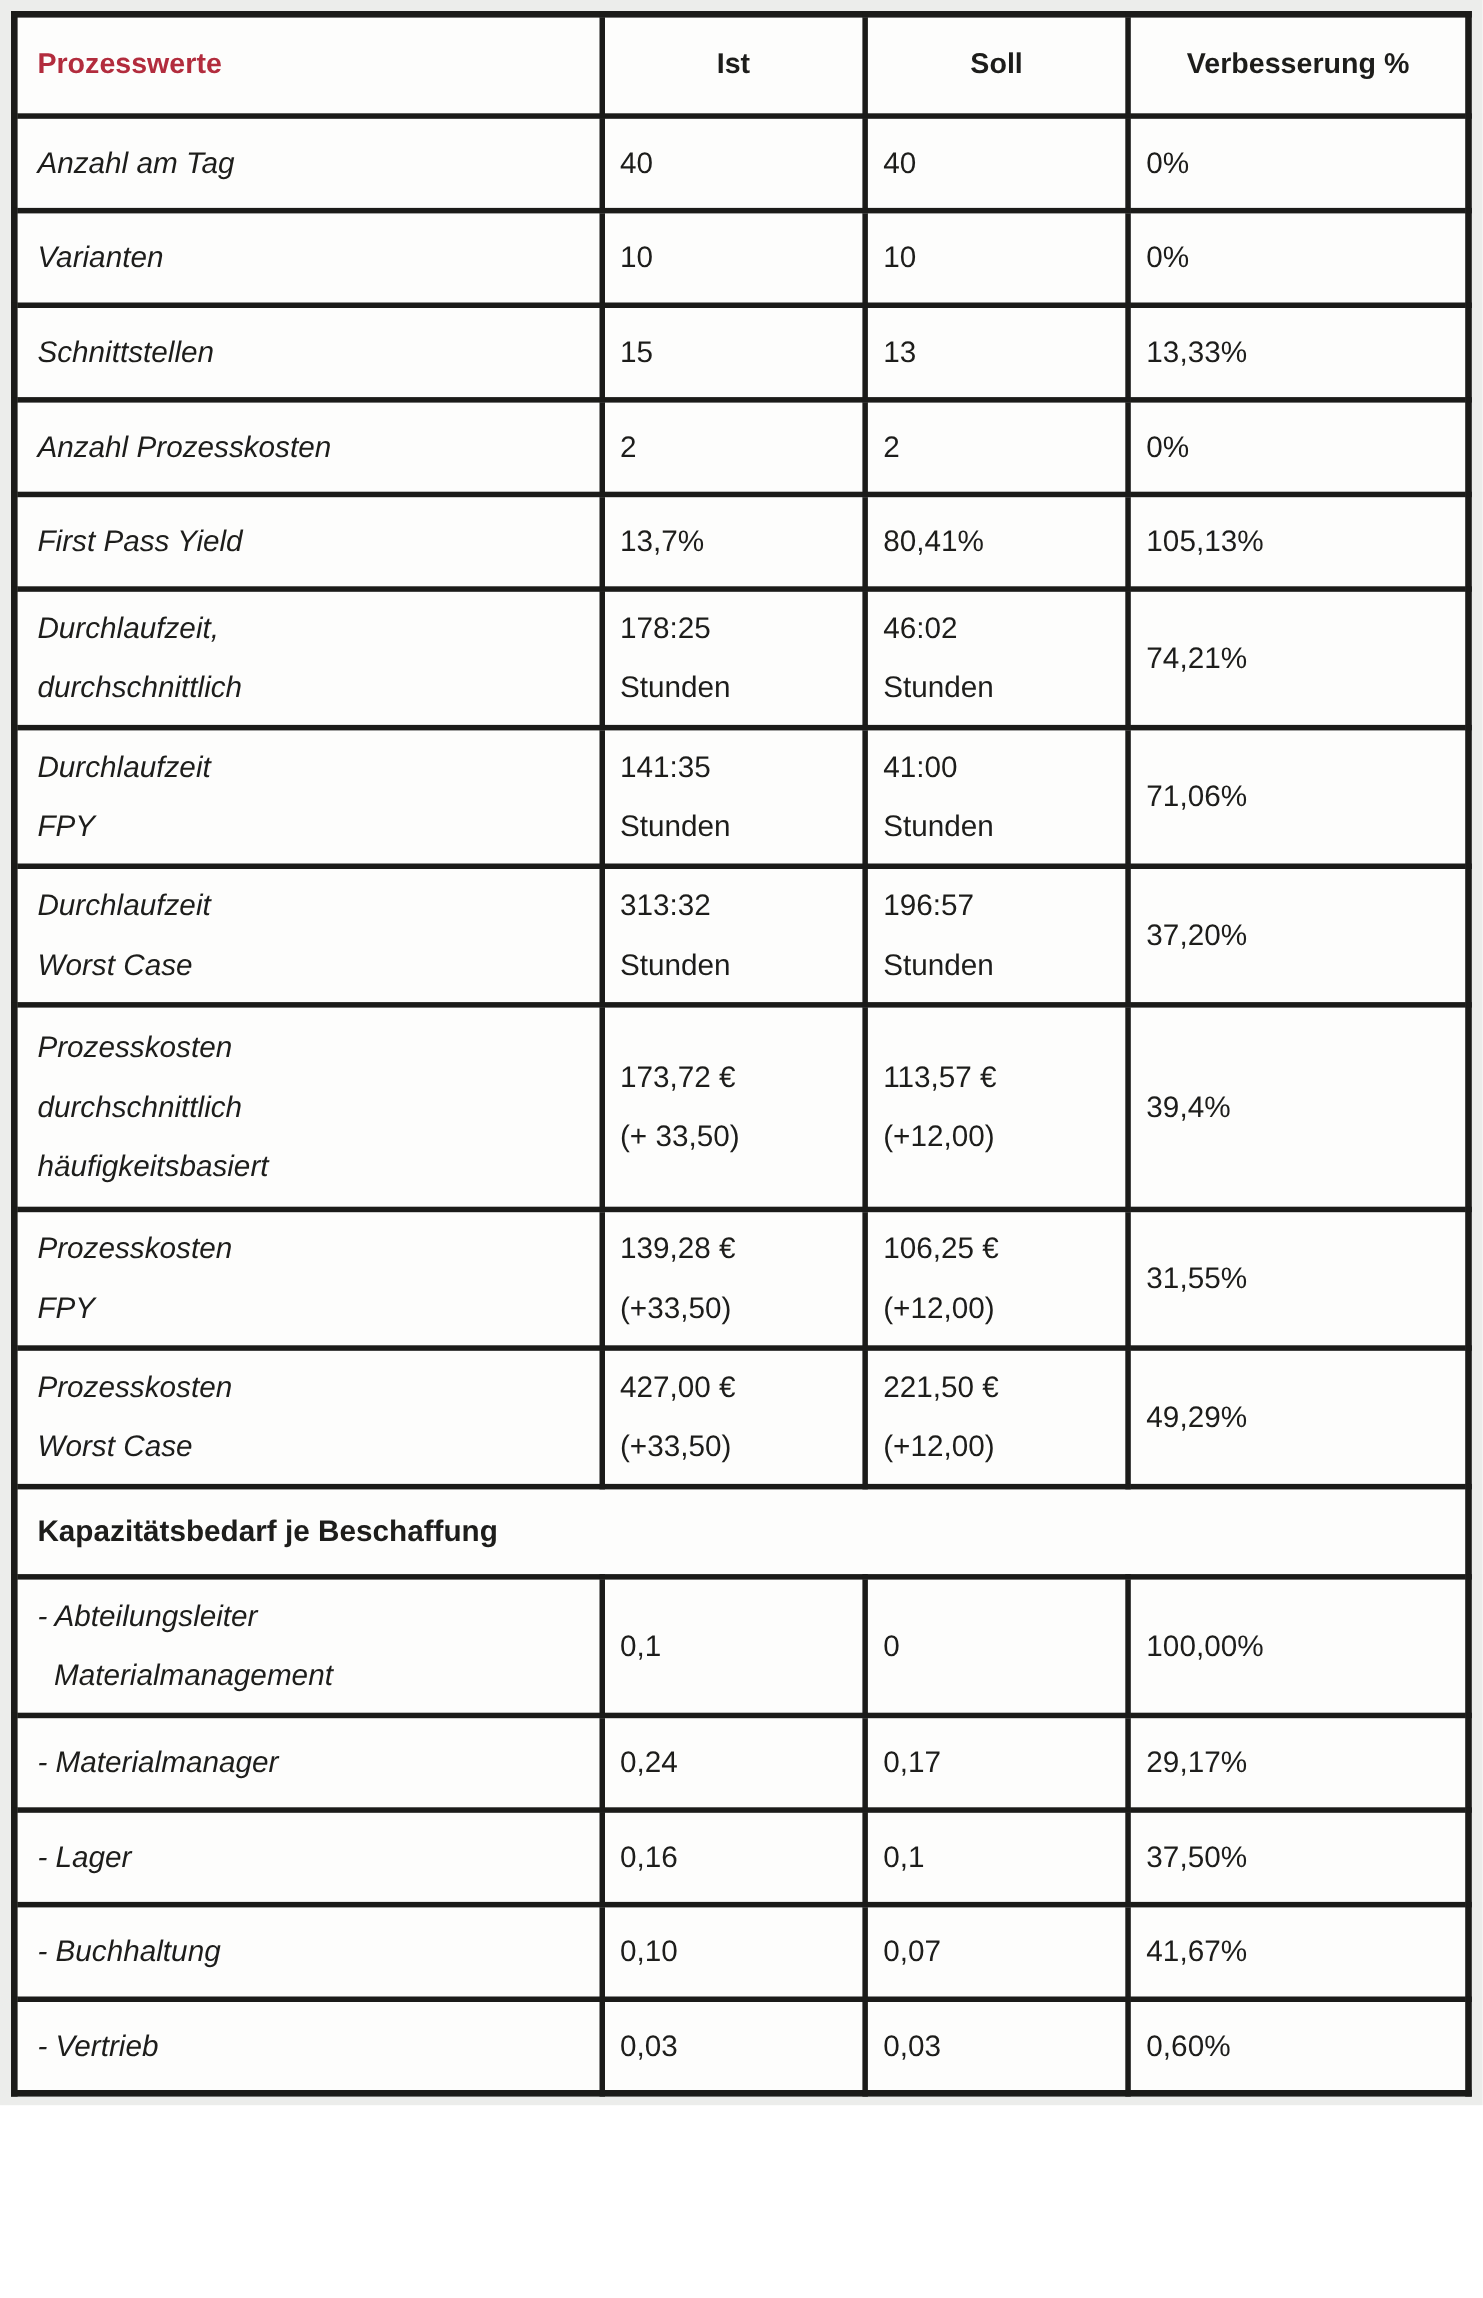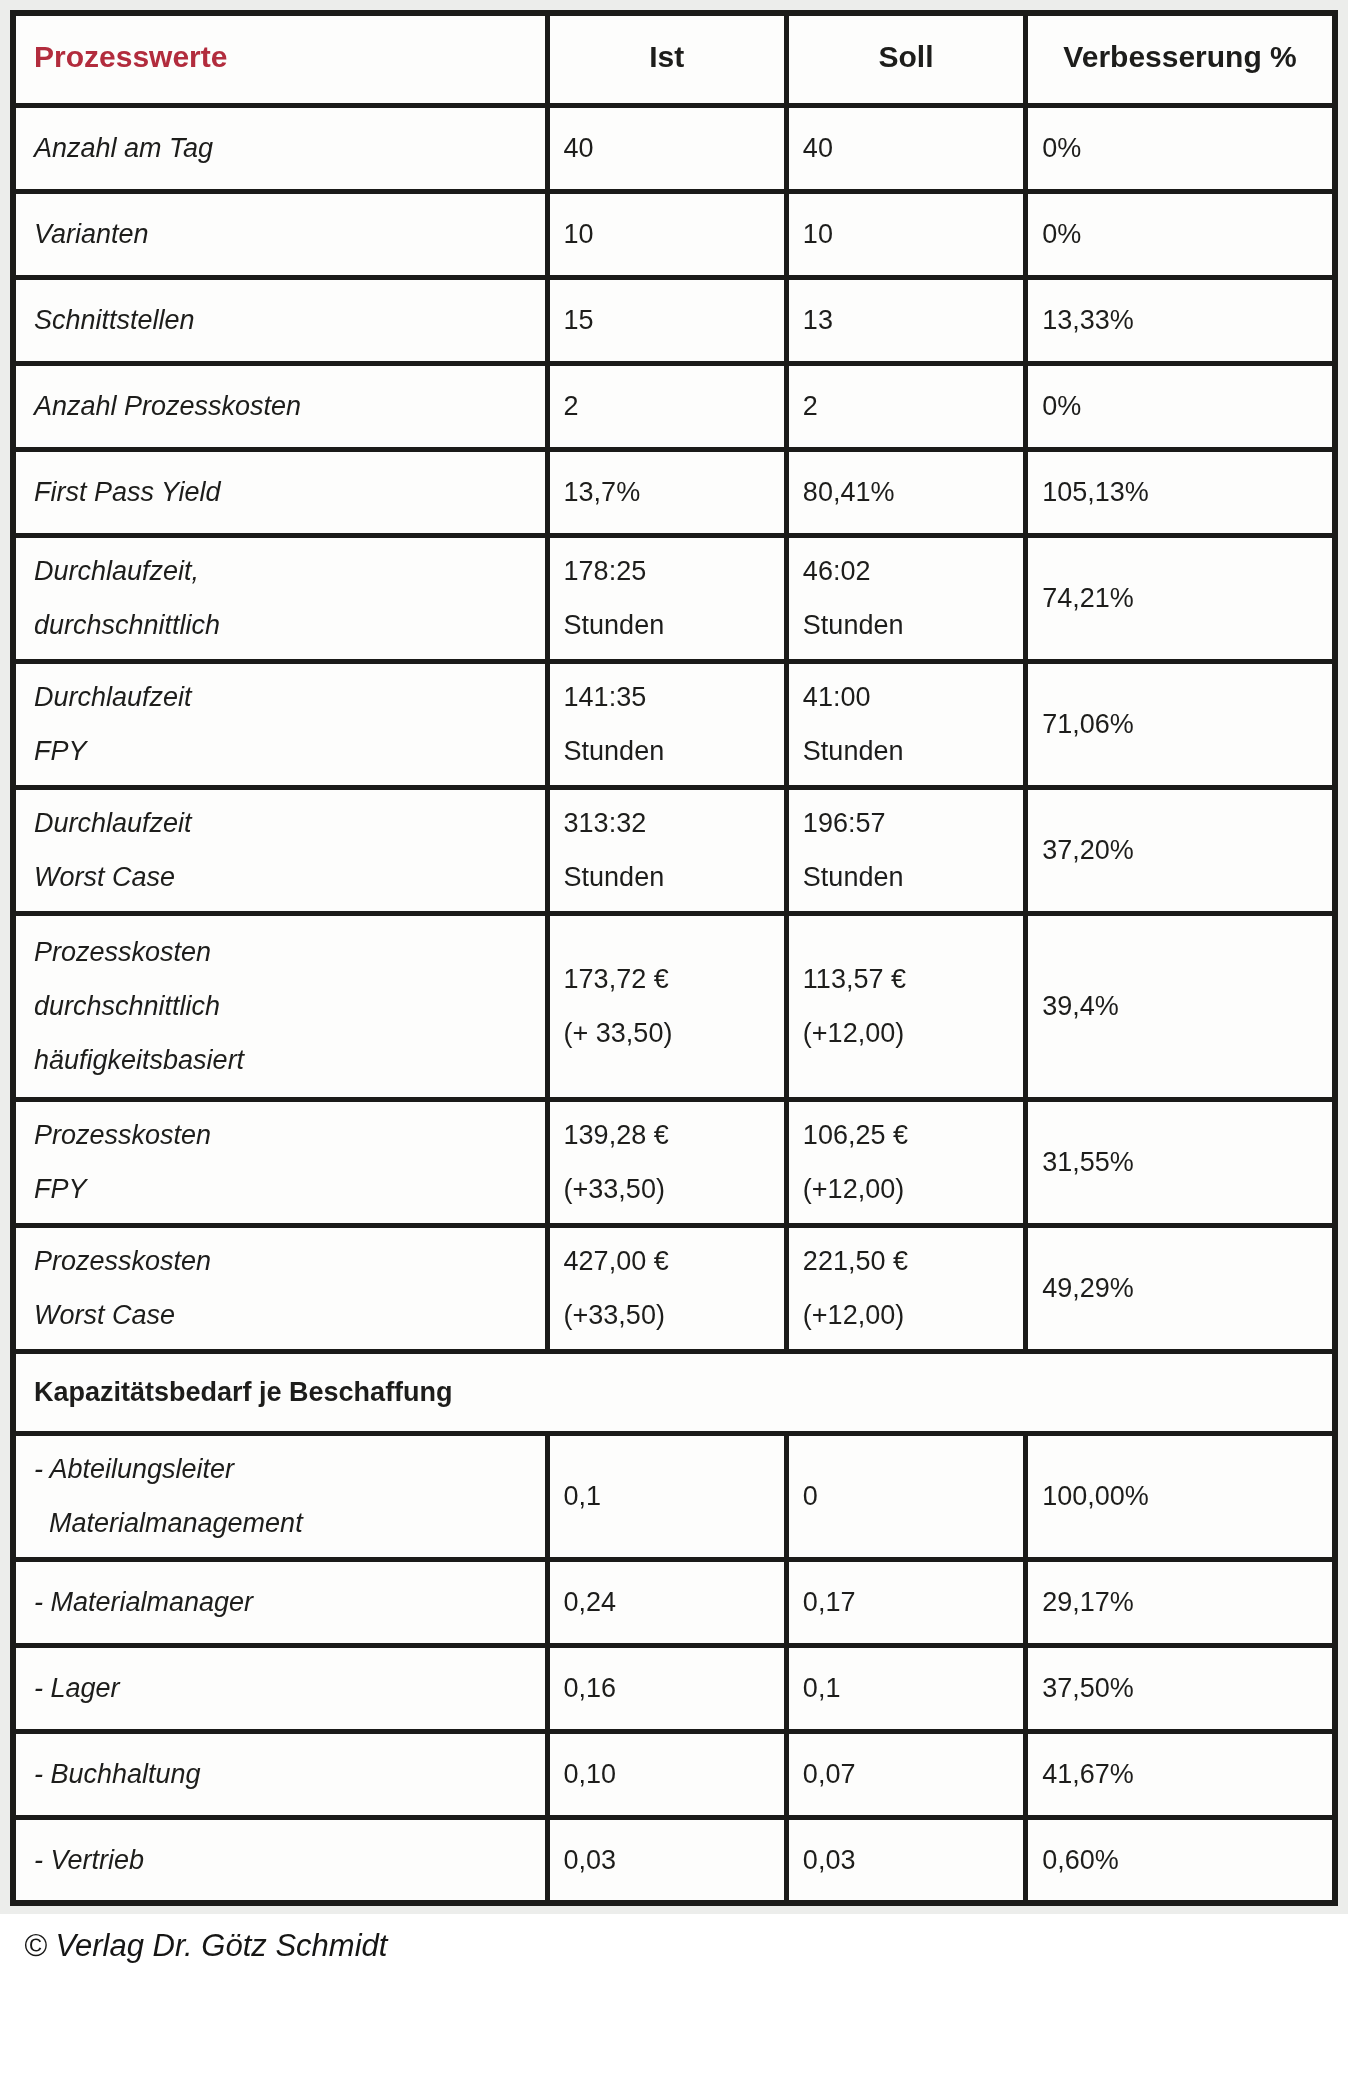--- a/index.html
+++ b/index.html
@@ -35,21 +35,21 @@
   .process-table td {
     border: 5px solid #1b1b19;
     font-size: 27px;
     line-height: 54px;
     padding: 6px 14px;
     vertical-align: middle;
     overflow: hidden;
   }
   .process-table thead tr { height: 92px; }
   .process-table th {
-    font-size: 30px;
+    font-size: 26px;
     font-weight: bold;
     vertical-align: top;
     padding-top: 14px;
     text-align: center;
     color: #1d1d1b;
   }
   .process-table th.header-label {
     text-align: left;
     padding-left: 18px;
     color: #b22c3d;
@@ -315,14 +315,13 @@
               <div class="line">0,03</div>
             </td>
             <td class="cell value">
               <div class="line">0,03</div>
             </td>
             <td class="cell value">0,60%</td>
           </tr>
         </tbody>
     </table>
   </div>
-  <div class="footer">© Verlag Dr. Götz Schmidt</div>
 </div>
 
 </body></html>

